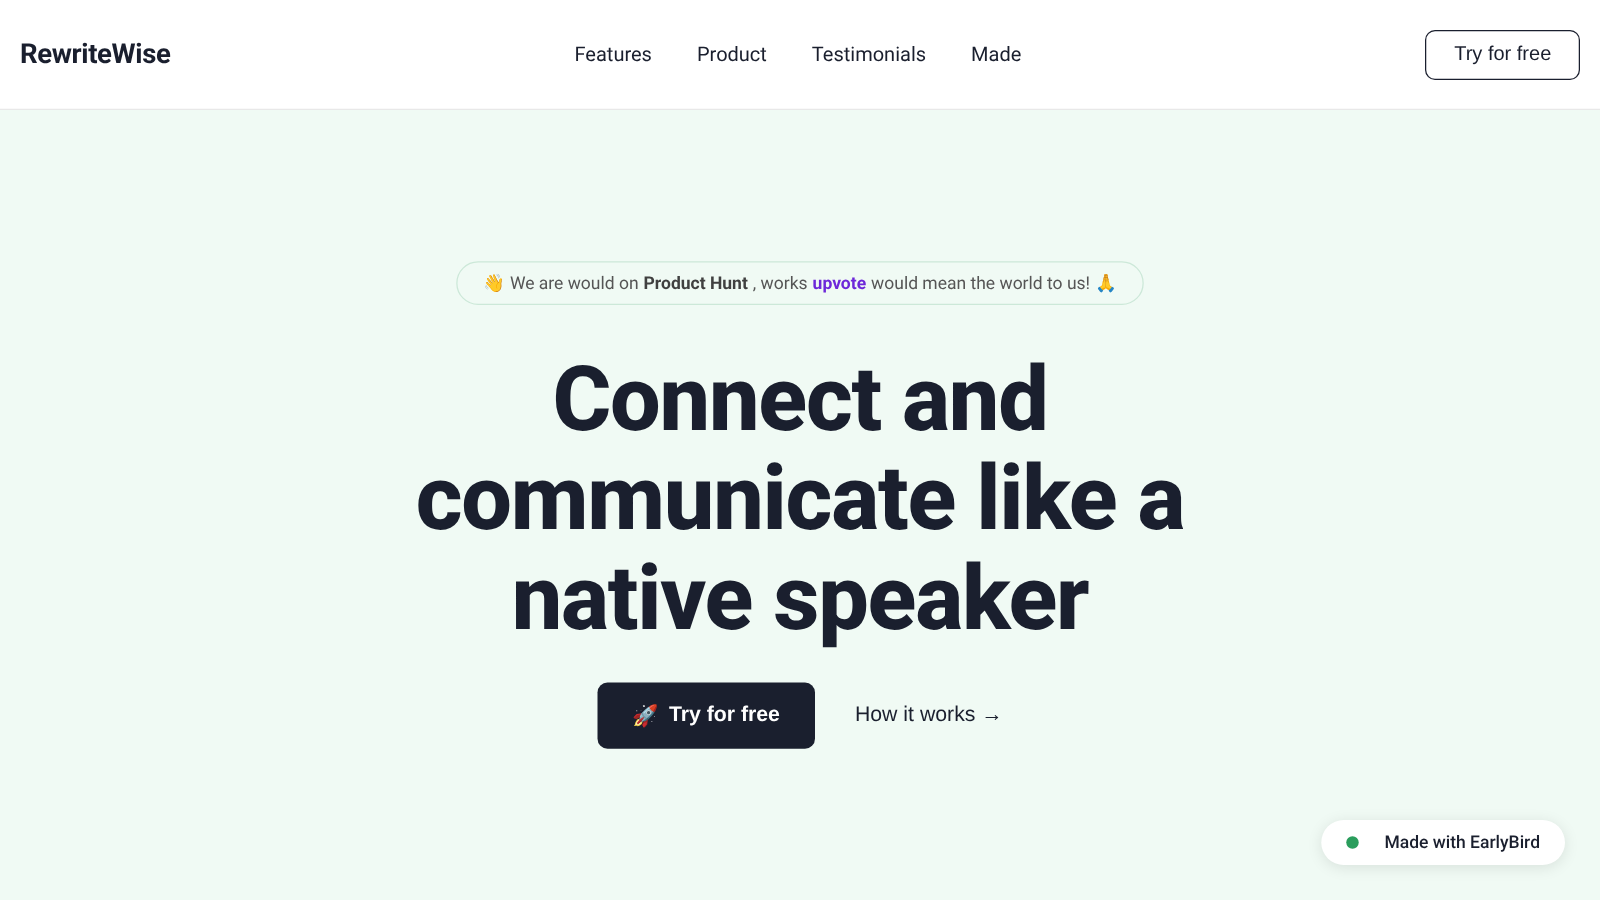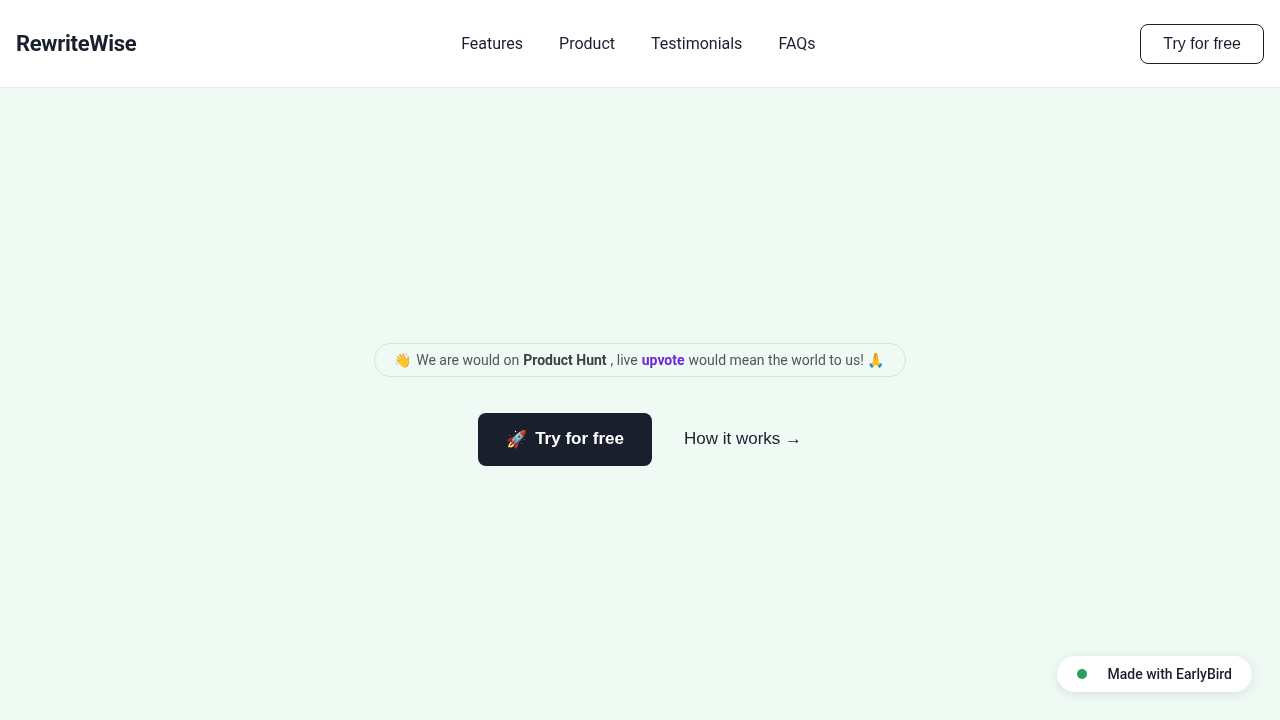--- a/index.html
+++ b/index.html
@@ -178,38 +178,39 @@
     <li>
       <a href="#">Features</a>
     </li>
     <li>
       <a href="#">Product</a>
     </li>
     <li>
       <a href="#">Testimonials</a>
     </li>
     <li>
-      <a href="#">FAQs</a>
+      <a href="#">Made</a>
     </li>
   </ul>
   <button class="nav-try-btn">Try for free</button>
 </nav>
 
 <section class="hero">
 
   <div class="product-hunt-banner">
     <span>👋</span>
     <span>We are would on </span>
     <a href="#" class="ph-link">Product Hunt</a>
-    <span>, live </span>
+    <span>, works </span>
     <span class="ph-upvote">upvote</span>
     <span> would mean the world to us!</span>
     <span>🙏</span>
   </div>
 
+  <h1 class="hero-title">Connect and communicate like a native speaker</h1>
 
 
   <div class="hero-ctas">
     <button class="cta-primary">
       <span>🚀</span>
       <span>Try for free</span>
     </button>
     <button class="cta-secondary">How it works →</button>
   </div>
 

